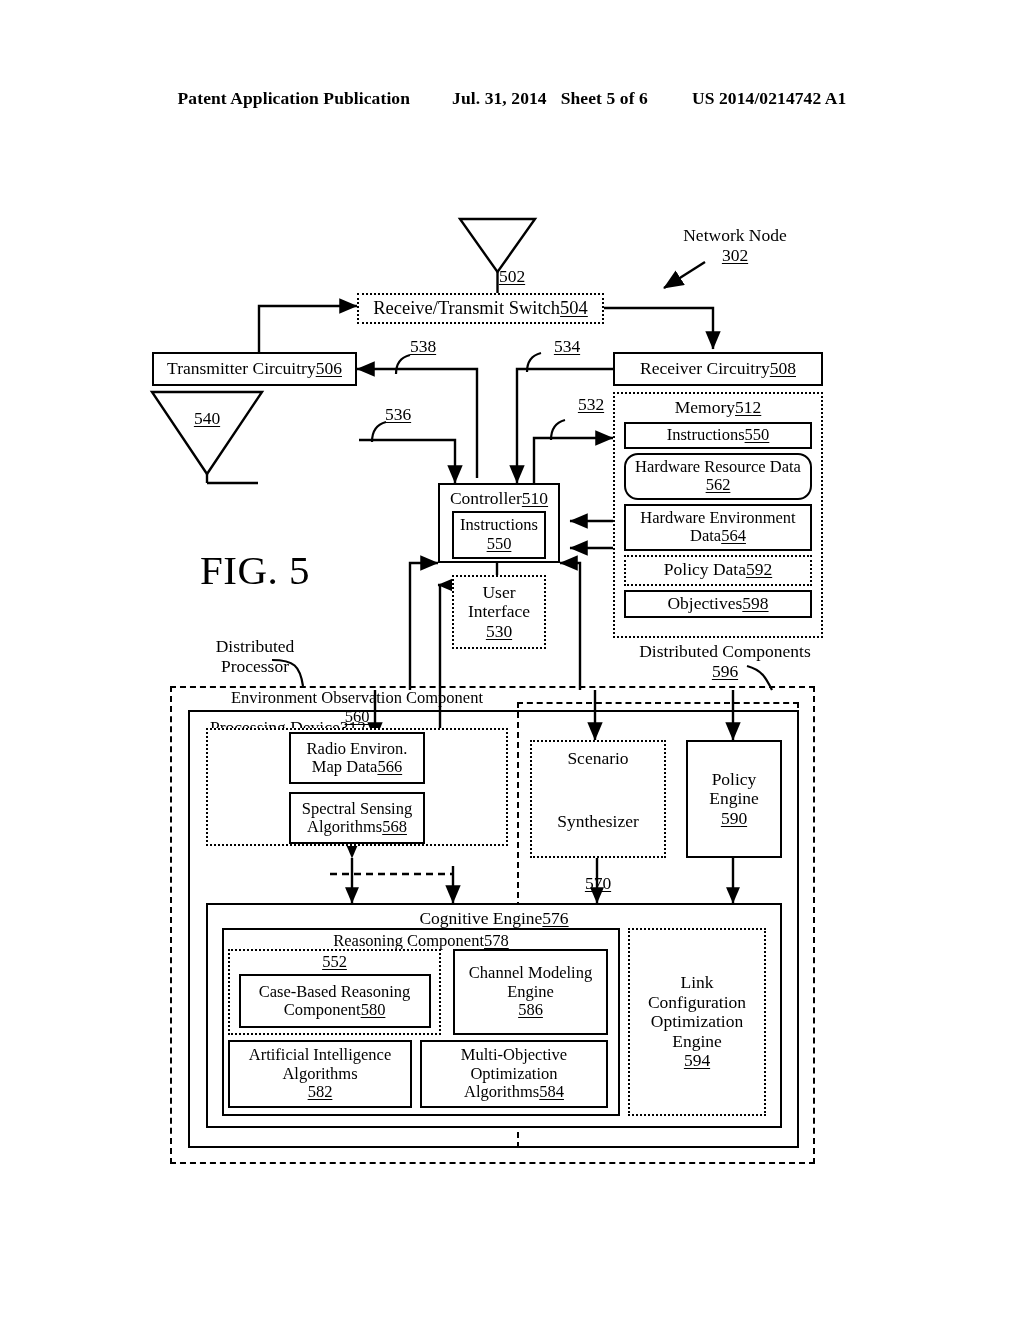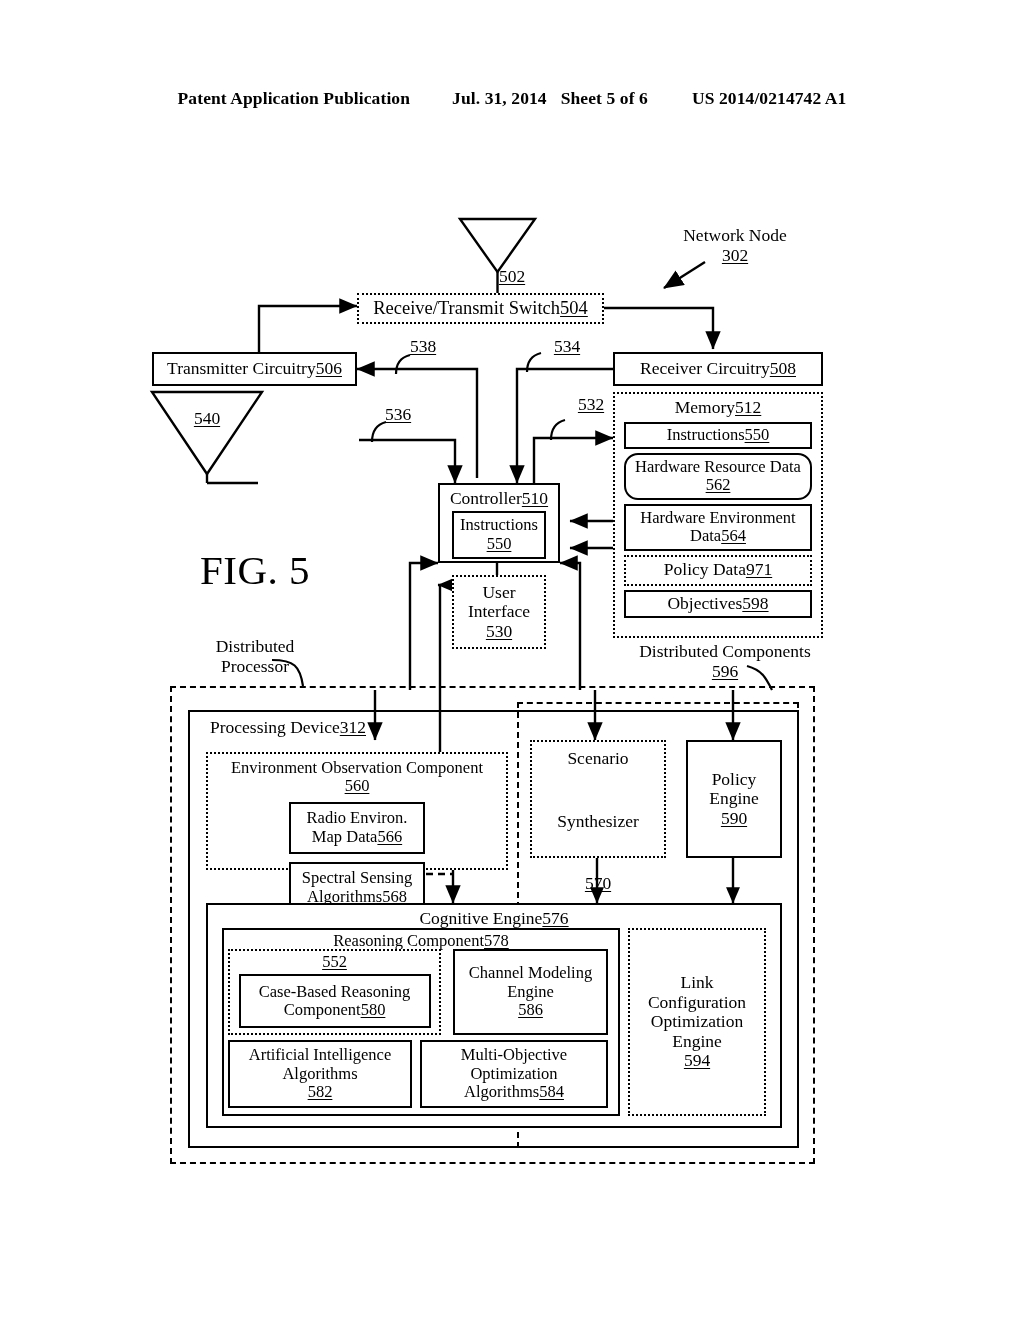--- a/index.html
+++ b/index.html
@@ -207,21 +207,21 @@
     <div class="bx s2 t16" style="position:relative;width:188px;height:47px;">
       <span>Hardware Environment</span>
       <span style="display:flex;flex-direction:row;">
         <span>Data </span>
           <span class="u">564</span>
       </span>
     </div>
 
     <div class="bx dot t17" style="position:relative;width:188px;height:31px;flex-direction:row;">
       <span>Policy Data </span>
-        <span class="u">971</span>
+        <span class="u">592</span>
     </div>
 
     <div class="bx s2 t17" style="position:relative;width:188px;height:28px;flex-direction:row;">
       <span>Objectives </span>
         <span class="u">598</span>
     </div>
   </div>
 
   <div class="lbl t17" style="left:190px;top:636px;width:130px;">
     <div>Distributed</div>
@@ -237,21 +237,21 @@
 
   <div class="bx dash nofill" style="left:517px;top:702px;width:282px;height:446px;"></div>
 
   <div class="bx s2 nofill" style="left:188px;top:710px;width:611px;height:438px;justify-content:flex-start;align-items:flex-start;">
     <div class="t17" style="display:flex;flex-direction:row;margin:6px 0 0 20px;">
       <span>Processing Device </span>
         <span class="u">312</span>
     </div>
   </div>
 
-  <div class="bx dot" style="left:206px;top:752px;width:302px;height:118px;justify-content:flex-start;padding-top:5px;">
+  <div class="bx dot" style="left:206px;top:728px;width:302px;height:118px;justify-content:flex-end;padding-top:5px;">
     <span class="t16">Environment Observation Component</span>
     <span class="t16 u">560</span>
     <div style="display:flex;flex-direction:column;gap:8px;margin-top:6px;">
       <div class="bx s2 t16" style="position:relative;width:136px;height:52px;">
         <span>Radio Environ.</span>
         <span style="display:flex;flex-direction:row;">
           <span>Map Data </span>
             <span class="u">566</span>
         </span>
       </div>

